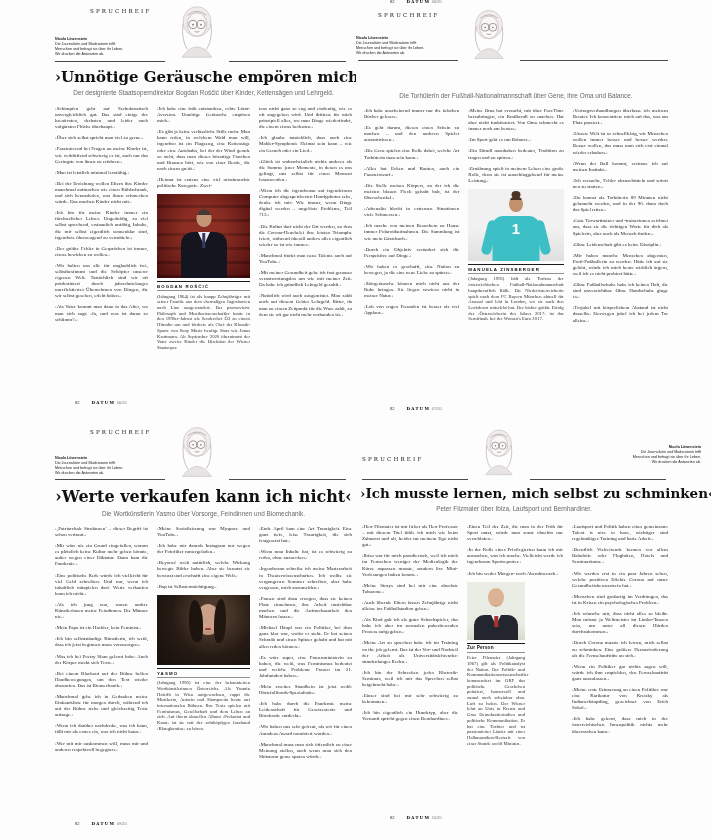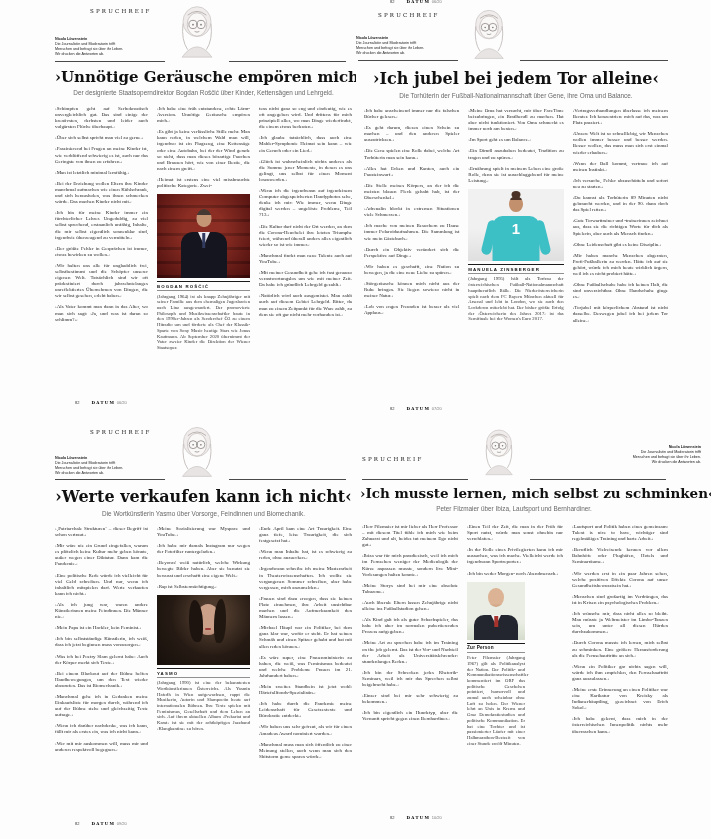--- a/index.html
+++ b/index.html
@@ -160,21 +160,20 @@
       <path d="M27.5 32.5 Q30 34 32.5 32.5" stroke="#a59e9c" fill="none"></path>
     </svg>
     <div class="byline" style="left:0;top:36px;width:100px;">
       <div class="b-name">Nicola Löwenstein</div>
       <div>Die Journalistin und Moderatorin trifft</div>
       <div>Menschen und befragt sie über ihr Leben.</div>
       <div>Wir drucken die Antworten ab.</div>
     </div>
     <div class="h-rule" style="left:2px;top:60px;width:100px;"></div>
     <div class="h-rule" style="left:164px;top:60px;width:148px;"></div>
-    <div class="headline" style="left:8px;top:69px;width:304px;font-size:16px;">›Ich jubel bei jedem Tor alleine‹</div>
     <div class="subhead" style="left:8px;top:92px;width:304px;">Die Torhüterin der Fußball-Nationalmannschaft über Gene, ihre Oma und Balance.</div>
     <div class="cols" style="left:8px;top:108px;width:304px;height:294px;">
         <div class="col">
           <p class="quote">›Ich habe anscheinend immer nur die falschen Bücher gelesen.‹</p>
           <p class="quote">›Es geht darum, diesen einen Schein zu machen – und den anderen Spieler auszutricksen.‹</p>
           <p class="quote">›Die Gene spielen eine Rolle dabei, welche Art Torhüterin man sein kann.‹</p>
           <p class="quote">›Alles hat Ecken und Kanten, auch ein Fausteinwurf.‹</p>
           <p class="quote">›Die Stelle meines Körpers, an der ich die meisten blauen Fleck gehabt hab, ist der Oberschenkel.‹</p>
           <p class="quote">›Adrenalin blockt in extremen Situationen viele Schmerzen.‹</p>
           <p class="quote">›Ich mache von meinen Besuchern zu Hause immer Polaroidaufnahmen. Die Sammlung ist wie mein Gästebuch.‹</p>

